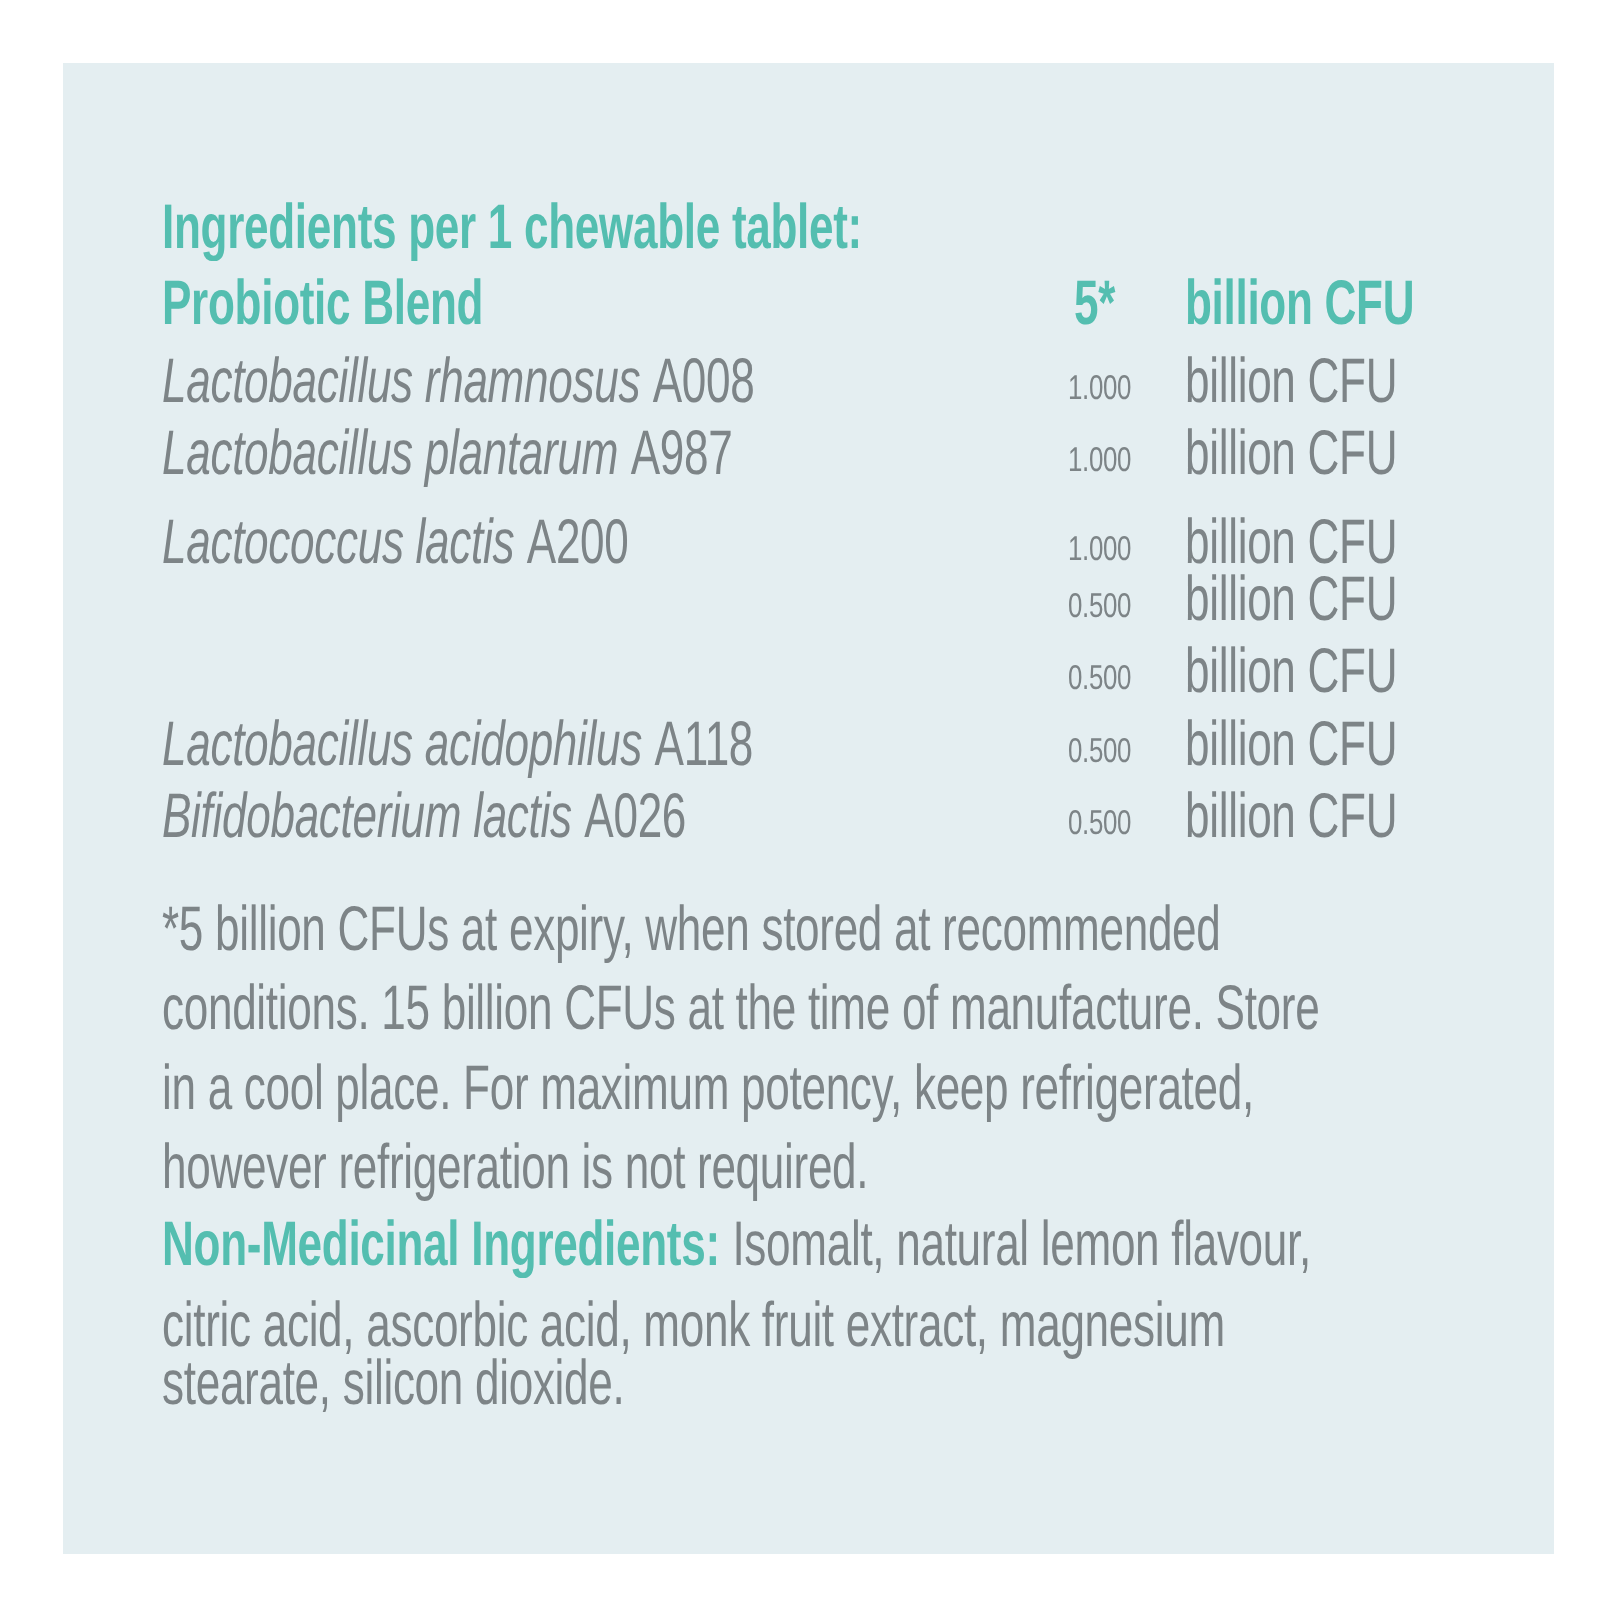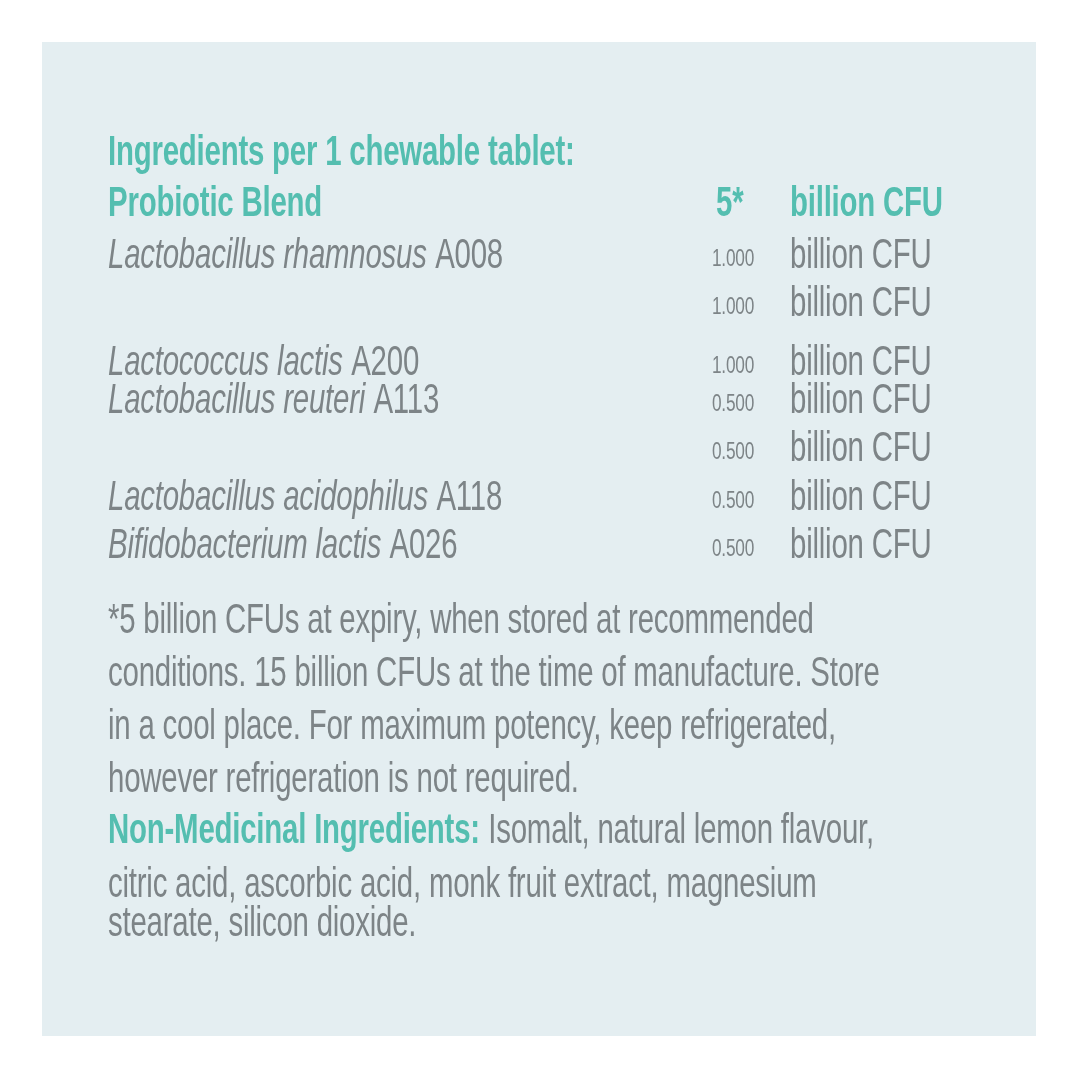--- a/index.html
+++ b/index.html
@@ -63,30 +63,30 @@
     <span class="line" style="position:absolute;left:608px;top:0;"><span class="cond teal bold">5*</span></span>
     <span class="line" style="position:absolute;left:682px;top:0;"><span class="cond teal bold">billion CFU</span></span>
   </div>
 
   <div class="row line" style="top:233px;">
     <span class="name"><span class="cond"><span class="ital">Lactobacillus rhamnosus</span><span class="strain">A008</span></span></span>
     <span class="amt num"><span class="cond-num">1.000</span></span>
     <span class="unit"><span class="cond">billion CFU</span></span>
   </div>
   <div class="row line" style="top:281px;">
+    <span class="name"><span class="cond"><span class="ital">Lactobacillus plantarum</span><span class="strain">A987</span></span></span>
     <span class="amt num"><span class="cond-num">1.000</span></span>
     <span class="unit"><span class="cond">billion CFU</span></span>
   </div>
   <div class="row line" style="top:340px;">
     <span class="name"><span class="cond"><span class="ital">Lactococcus lactis</span><span class="strain">A200</span></span></span>
     <span class="amt num"><span class="cond-num">1.000</span></span>
     <span class="unit"><span class="cond">billion CFU</span></span>
   </div>
   <div class="row line" style="top:378px;">
-    <span class="name"><span class="cond"><span class="ital">Lactobacillus reuteri</span><span class="strain">A113</span></span></span>
     <span class="amt num"><span class="cond-num">0.500</span></span>
     <span class="unit"><span class="cond">billion CFU</span></span>
   </div>
   <div class="row line" style="top:426px;">
     <span class="amt num"><span class="cond-num">0.500</span></span>
     <span class="unit"><span class="cond">billion CFU</span></span>
   </div>
   <div class="row line" style="top:475px;">
     <span class="name"><span class="cond"><span class="ital">Lactobacillus acidophilus</span><span class="strain">A118</span></span></span>
     <span class="amt num"><span class="cond-num">0.500</span></span>

